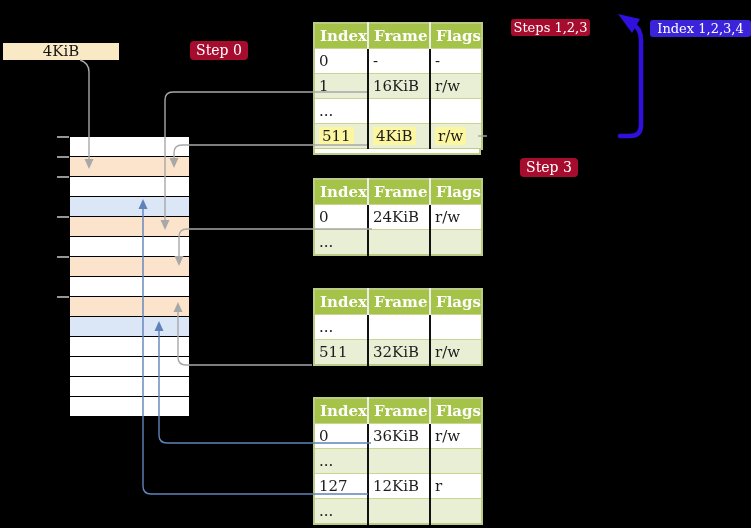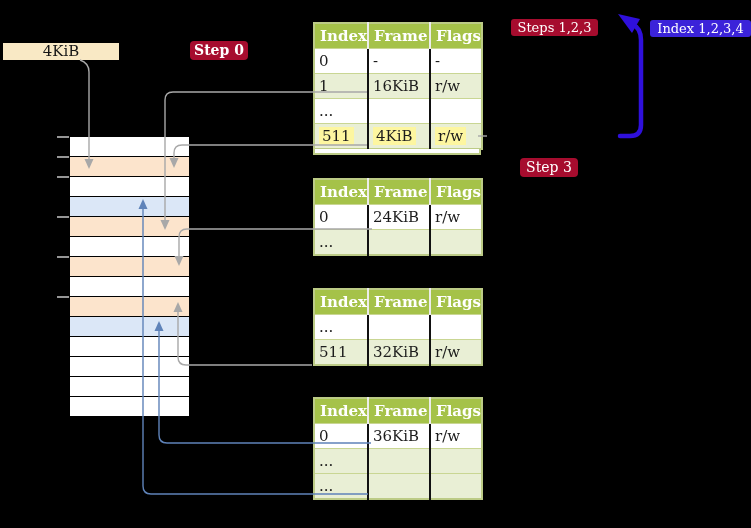--- a/index.html
+++ b/index.html
@@ -16,23 +16,23 @@
     background:var(--label_box_cream,#f9e9c5);
     color:#151515;font-size:15px;line-height:17px;text-align:center;
   }
 
   
   .badge{
     color:#fff;text-align:center;white-space:nowrap;
   }
   .badge-red{background:var(--badge_red,#a60c2e);}
   .badge-blue{background:var(--badge_blue,#3b23d9);}
-  .b-step0{left:190px;top:41px;width:58px;height:19px;border-radius:4px;font-size:14px;line-height:19px;font-weight:bold;}
+  .b-step0{left:190px;top:41px;width:58px;height:19px;border-radius:4px;font-size:14px;line-height:19px;}
   .b-step4{left:520px;top:158px;width:58px;height:19px;border-radius:4px;font-size:14px;line-height:19px;}
-  .b-steps123{left:511px;top:19px;width:87px;height:17px;border-radius:3px;font-size:13px;line-height:17px;}
+  .b-steps123{left:511px;top:19px;width:79px;height:17px;border-radius:3px;font-size:13px;line-height:17px;}
   .b-steps1234{left:650px;top:20px;width:101px;height:17px;border-radius:3px;font-size:13px;line-height:17px;}
 
   
   .strip{left:70px;top:137px;width:119px;height:280px;}
   .mem-row{width:119px;height:19px;margin-bottom:1px;}
   .tick{left:57px;width:12px;height:2px;background:var(--tick_gray,#969696);}
 
   
   table.pt{
     position:absolute;left:313px;width:168px;
@@ -209,20 +209,25 @@
   <tr>
     <td>0</td>
     <td>36KiB</td>
     <td>r/w</td>
   </tr>
   <tr class="shaded">
     <td>...</td>
     <td></td>
     <td></td>
   </tr>
+  <tr>
+    <td>127</td>
+    <td>12KiB</td>
+    <td>r</td>
+  </tr>
   <tr class="shaded">
     <td>...</td>
     <td></td>
     <td></td>
   </tr>
 </tbody>
   </table>
 
 <svg class="overlay" width="751" height="528" viewBox="0 0 751 528">
 

